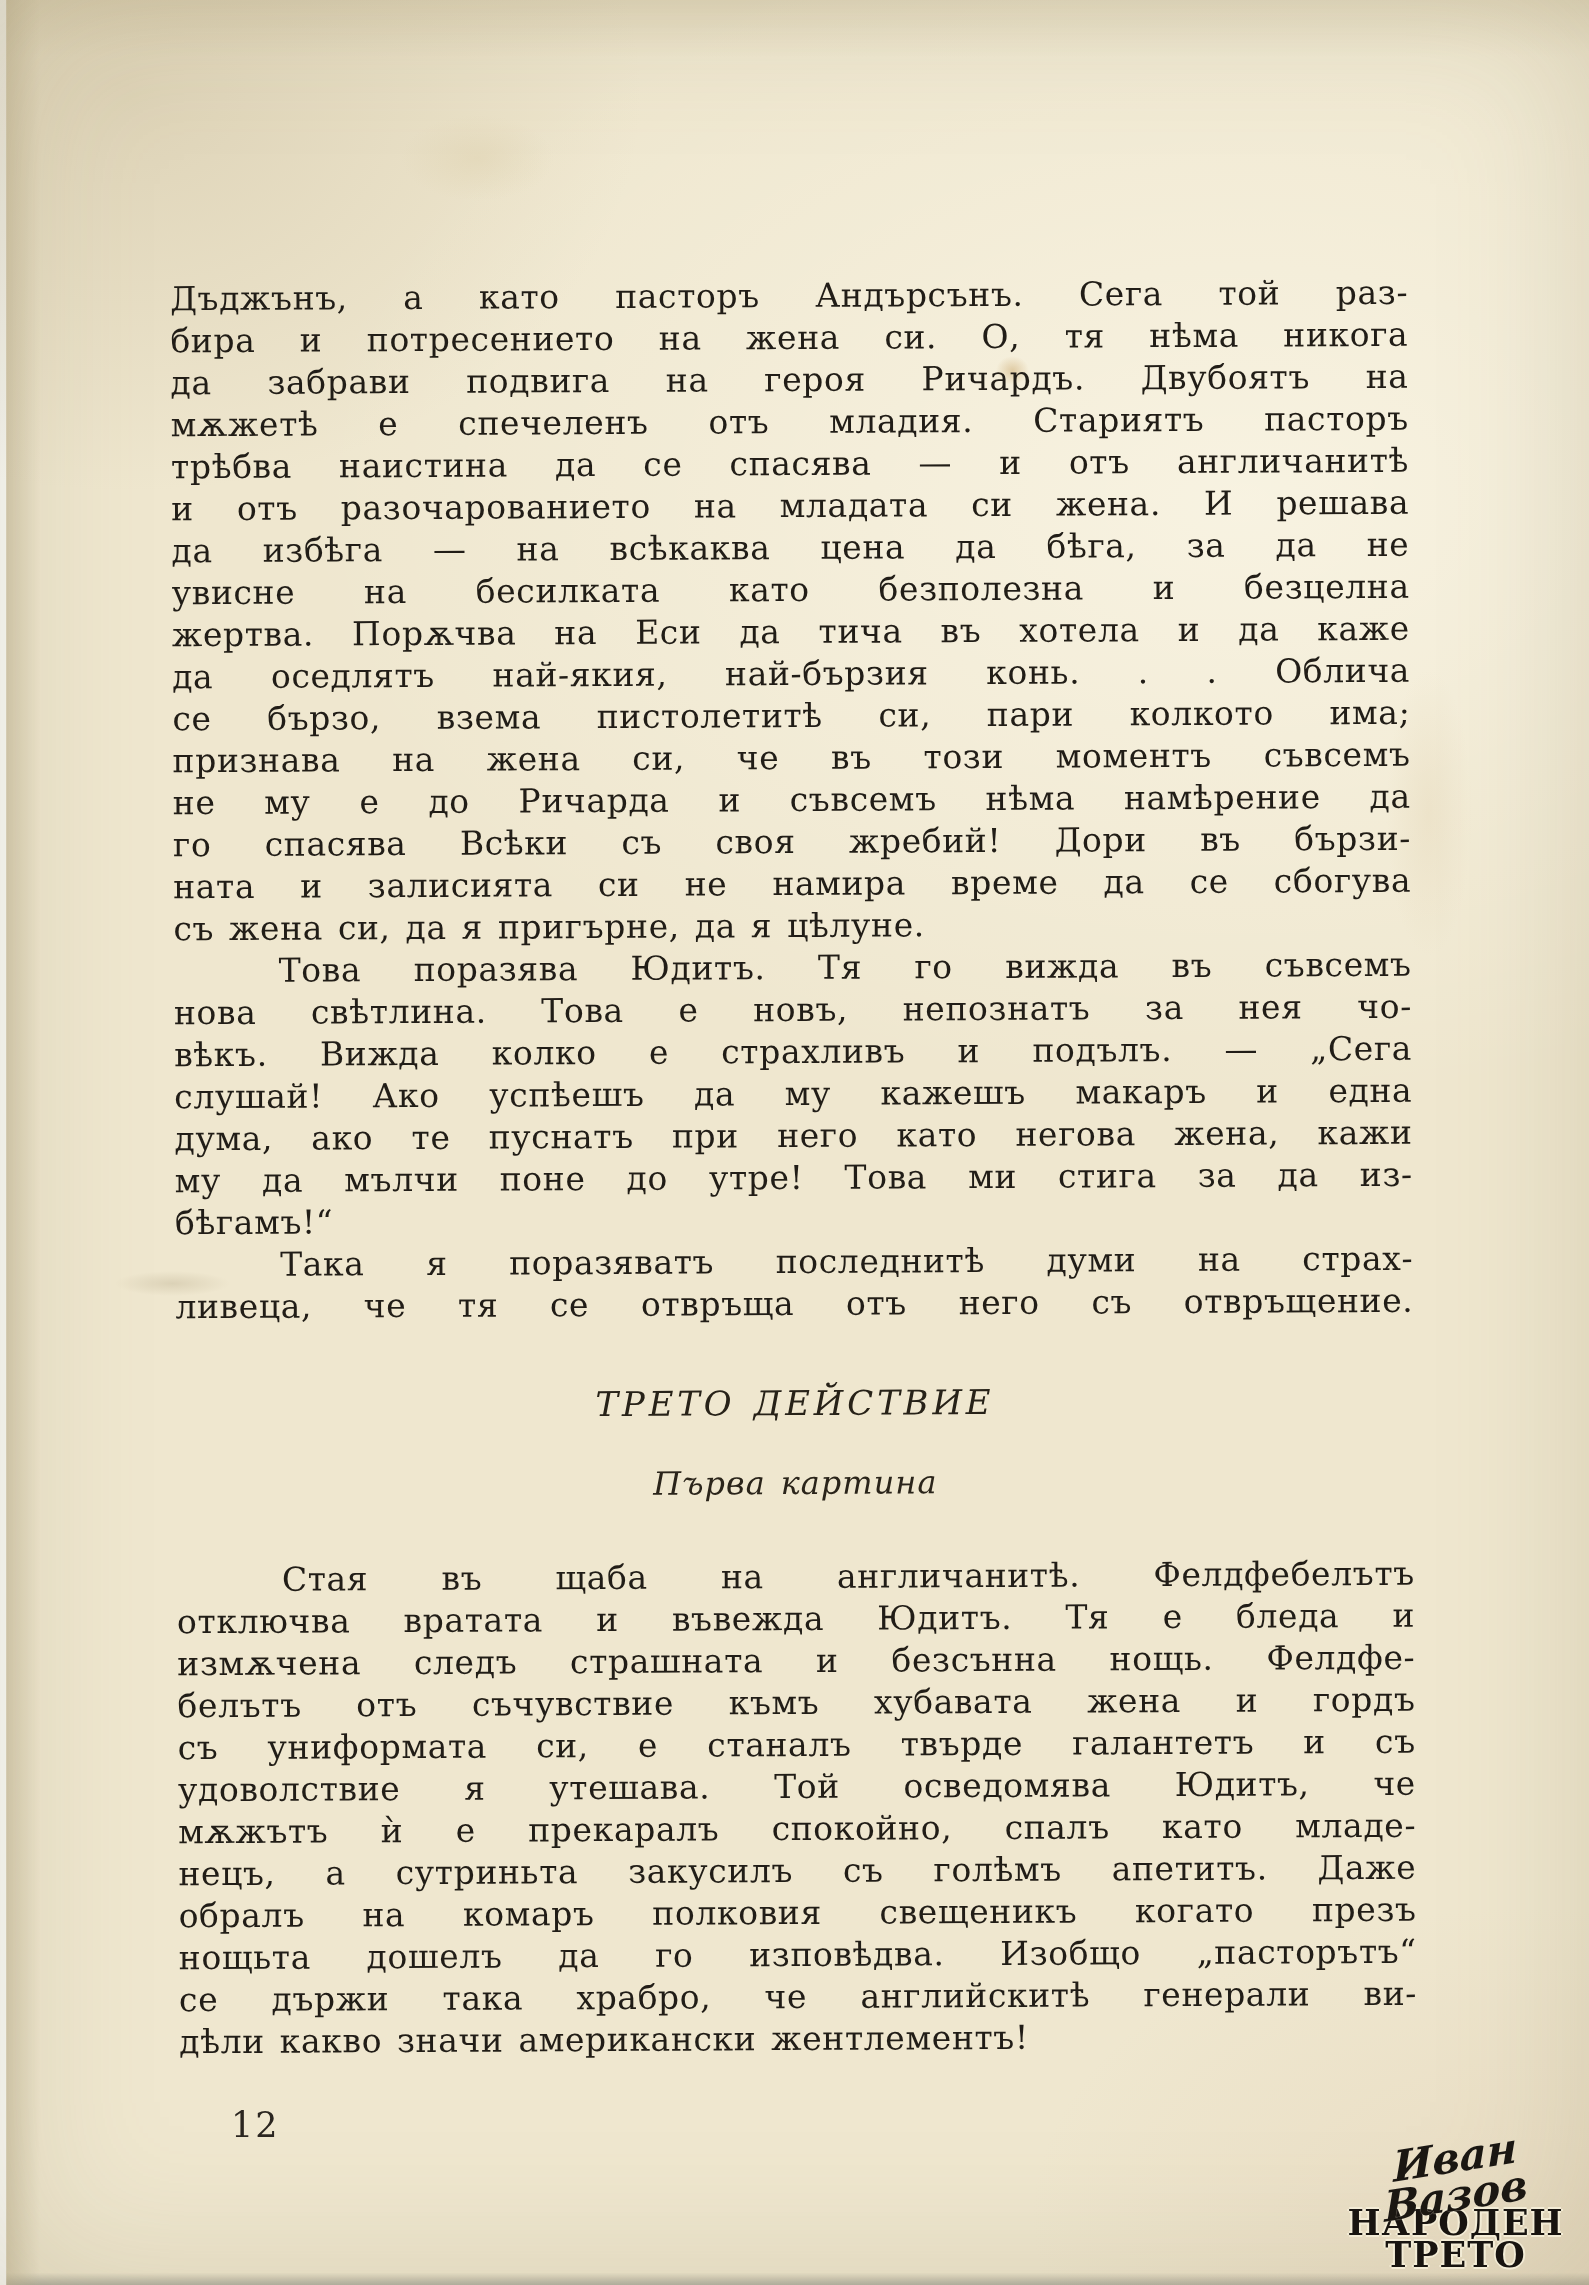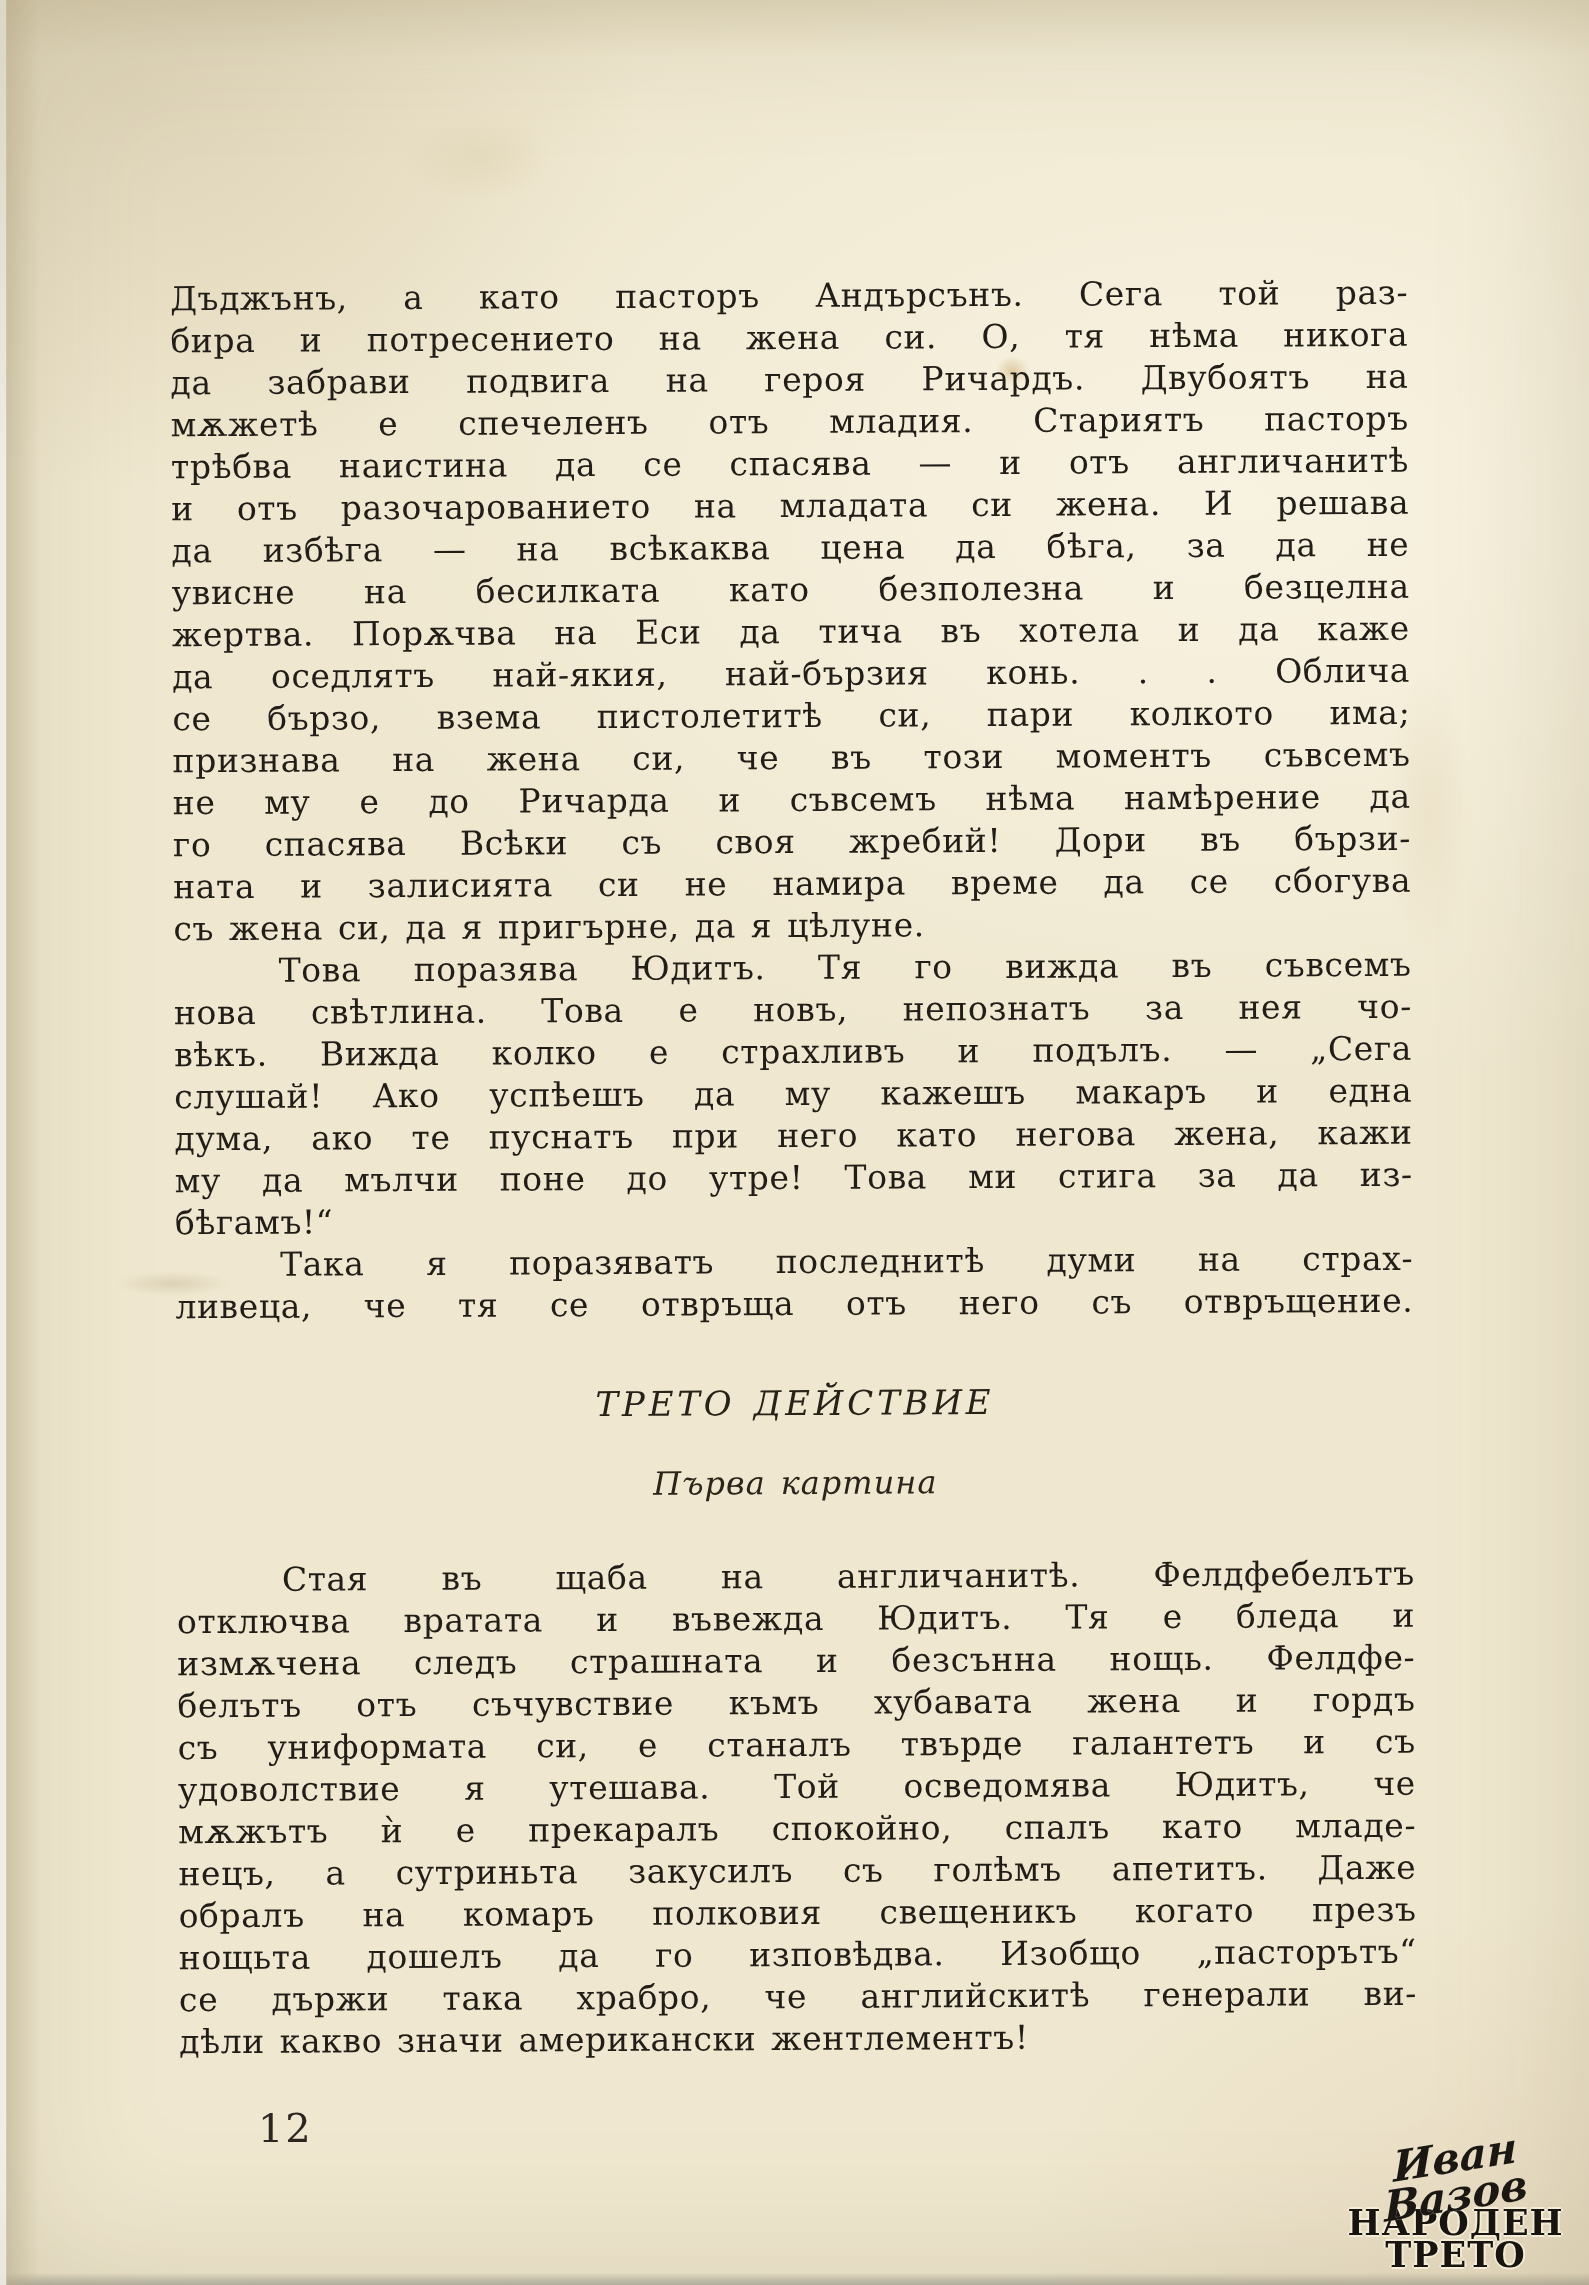--- a/index.html
+++ b/index.html
@@ -47,22 +47,22 @@
     margin-top:57px;text-align:center;font-style:italic;
     font-size:34px;line-height:44px;letter-spacing:3.8px;color:#272218;
   }
   .subheading{
     margin-top:38px;text-align:center;font-style:italic;
     font-size:32px;line-height:38px;letter-spacing:1px;color:#2a241a;
   }
   .para.after-gap{margin-top:54px;}
 
   .page-number{
-    position:absolute;left:258px;top:2105px;
-    font-size:40px;color:#2b2620;letter-spacing:1.9px;
+    position:absolute;left:231px;top:2105px;
+    font-size:35px;color:#2b2620;letter-spacing:1.9px;
   }
 
   .stamp{
     position:absolute;left:1336px;top:2139px;width:239px;
     text-align:center;color:#17130e;user-select:none;
   }
   .stamp-signature{
     font-style:italic;font-weight:bold;font-size:42px;line-height:38px;
     transform:rotate(-9deg) skewX(-8deg);
     color:#1b1712;margin-bottom:-7.6px;

